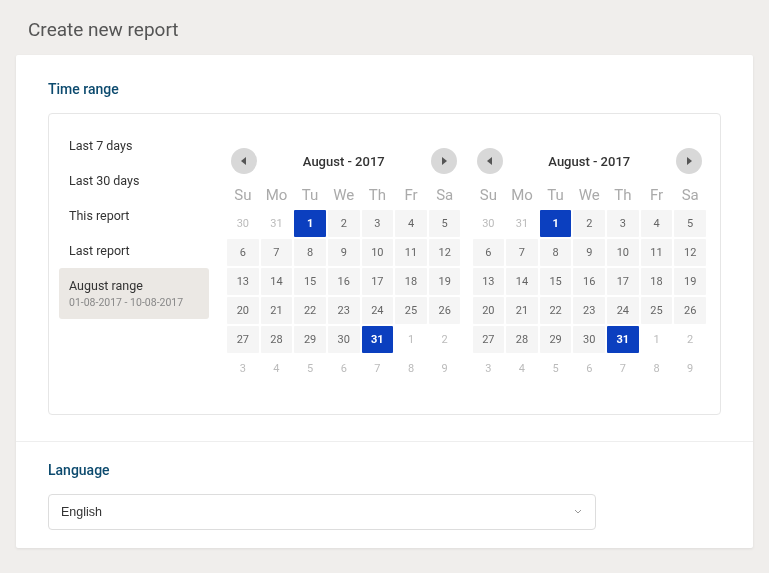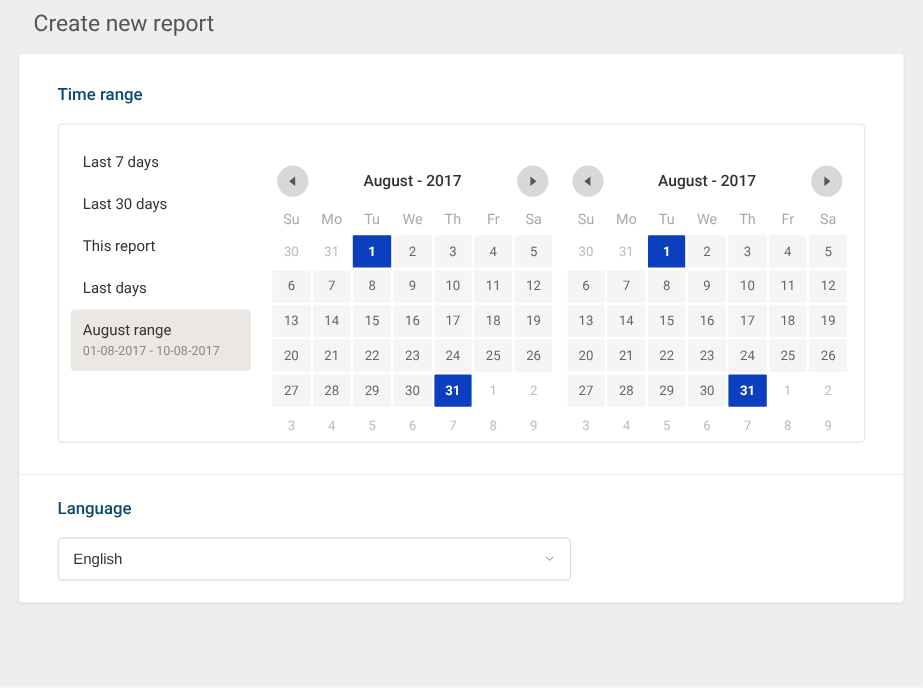--- a/index.html
+++ b/index.html
@@ -1,37 +1,37 @@
 <!DOCTYPE html>
 <html><head>
 <meta charset="utf-8">
 <style>
 * { box-sizing: border-box; margin: 0; padding: 0; }
 body { font-family: -apple-system, BlinkMacSystemFont, "Segoe UI", Roboto, Arial, sans-serif; background: #f0eeec; color: #333; width: 769px; height: 573px; overflow: hidden; }
-.page-title { font-size: 19px; color: #555; padding: 8px 0 14px 28px; font-weight: 400; }
+.page-title { font-size: 19px; color: #555; padding: 18px 0 14px 28px; font-weight: 400; }
 .card { background: #fff; margin: 0 16px; padding: 26px 32px 18px 32px; border-radius: 2px; box-shadow: 0 1px 3px rgba(0,0,0,0.08); }
 .section-title { font-size: 14px; color: #0c4a6e; margin-bottom: 16px; font-weight: 500; }
-.timerange-box { border: 1px solid #e6e6e6; border-radius: 4px; padding: 14px 14px 0 10px; display: flex; gap: 18px; }
+.timerange-box { border: 1px solid #e6e6e6; border-radius: 4px; padding: 14px 14px 32px 10px; display: flex; gap: 18px; }
 .presets { width: 150px; flex-shrink: 0; }
 .preset-item { font-size: 12.5px; color: #333; padding: 10px 10px; cursor: pointer; border-radius: 3px; }
 .preset-item.active { background: #ebe8e4; }
 .preset-sub { font-size: 10.5px; color: #888; margin-top: 3px; }
 .calendars { display: flex; gap: 12px; flex: 1; }
 .calendar { flex: 1; margin-top: 20px; }
 .cal-header { display: flex; align-items: center; justify-content: space-between; padding: 0 4px 8px 4px; }
 .cal-nav { width: 26px; height: 26px; border-radius: 50%; background: #d8d8d8; display: flex; align-items: center; justify-content: center; cursor: pointer; }
 .cal-nav svg { width: 10px; height: 10px; fill: #555; }
 .cal-title { font-size: 13px; font-weight: 500; color: #333; }
 .cal-grid { display: grid; grid-template-columns: repeat(7, 1fr); gap: 2px; }
-.dow { font-size: 12px; color: #aaa; text-align: center; padding: 4px 0; }
+.dow { font-size: 15px; color: #aaa; text-align: center; padding: 4px 0; }
 .day { font-size: 11px; color: #666; text-align: center; padding: 7px 0; background: #f5f5f5; border-radius: 1px; cursor: pointer; }
 .day.muted { background: transparent; color: #bbb; }
 .day.selected { background: #0b3fbf; color: #fff; font-weight: 700; }
 .section-divider { border: none; border-top: 1px solid #eee; margin: 26px -32px 20px -32px; }
-.lang-select { position: relative; width: 428px; }
+.lang-select { position: relative; width: 548px; }
 .lang-select select { width: 100%; padding: 10px 12px; font-size: 12.5px; border: 1px solid #ddd; border-radius: 4px; background: #fff; appearance: none; color: #333; cursor: pointer; }
 .lang-select .chev { position: absolute; right: 12px; top: 50%; transform: translateY(-50%); pointer-events: none; }
 .lang-select .chev svg { width: 12px; height: 12px; stroke: #777; fill: none; stroke-width: 1.5; }
 </style>
 </head>
 <body>
 
 <div class="page-title">Create new report</div>
 
 <div class="card">
@@ -44,21 +44,21 @@
       <div class="preset-item">
         <span>Last 7 days</span>
       </div>
       <div class="preset-item">
         <span>Last 30 days</span>
       </div>
       <div class="preset-item">
         <span>This report</span>
       </div>
       <div class="preset-item">
-        <span>Last days</span>
+        <span>Last report</span>
       </div>
       <div class="preset-item active">
         <span>August range</span>
         <div class="preset-sub">01-08-2017 - 10-08-2017</div>
       </div>
     </div>
 
     <div class="calendars" id="calendars-mount">
         <div class="calendar">
           <div class="cal-header">

